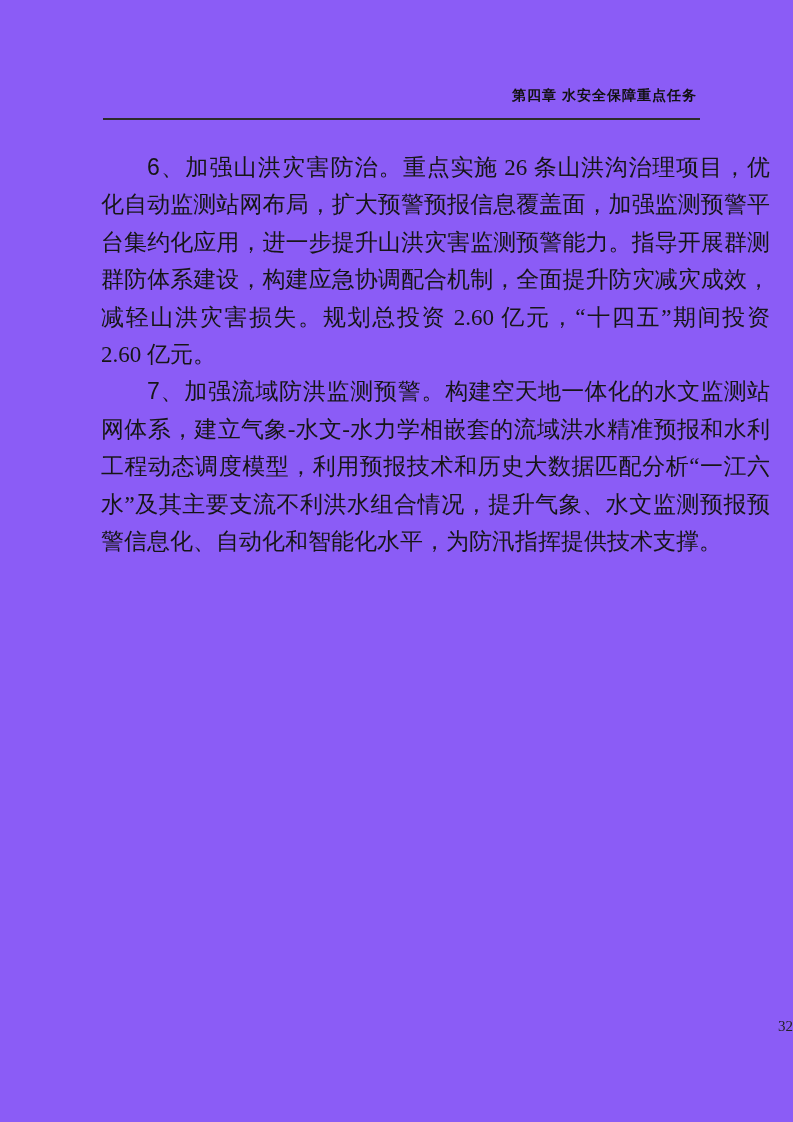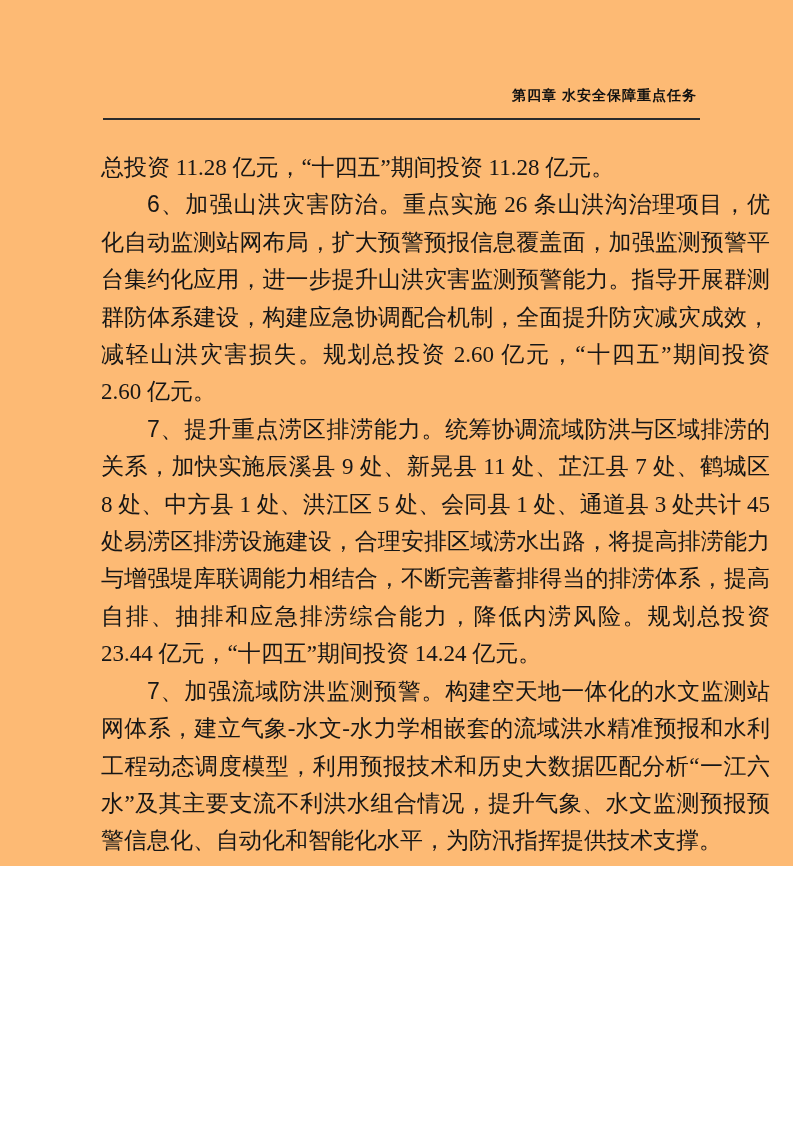--- a/index.html
+++ b/index.html
@@ -3,22 +3,22 @@
 <meta charset="utf-8">
 <style>
   html, body {
     margin: 0;
     padding: 0;
     background: #ffffff;
   }
   .page {
     position: relative;
     width: 793px;
-    height: 866px;
-    background: #fdba74;
+    height: 1122px;
+    background: #8b5cf6;
     overflow: hidden;
     color: #1a1a1a;
   }
   
   .running-head {
     position: absolute;
     top: 87px;
     right: 96px;
     font-family: "Liberation Sans", sans-serif;
     font-weight: 700;
@@ -76,31 +76,25 @@
 <body>
 
 <div class="page">
 
   <div class="running-head">第四章 水安全保障重点任务</div>
 
   <div class="header-rule"></div>
 
   <div class="doc-body">
 
-    <p class="para continuation">
-      <span>总投资 11.28 亿元，“十四五”期间投资 11.28 亿元。</span>
-    </p>
 
     <p class="para">
       <span class="para-lead">6、加强山洪灾害防治。</span><span>重点实施 26 条山洪沟治理项目，优化自动监测站网布局，扩大预警预报信息覆盖面，加强监测预警平台集约化应用，进一步提升山洪灾害监测预警能力。指导开展群测群防体系建设，构建应急协调配合机制，全面提升防灾减灾成效，减轻山洪灾害损失。规划总投资 2.60 亿元，“十四五”期间投资 2.60 亿元。</span>
     </p>
 
-    <p class="para">
-      <span class="para-lead">7、提升重点涝区排涝能力。</span><span>统筹协调流域防洪与区域排涝的关系，加快实施辰溪县 9 处、新晃县 11 处、芷江县 7 处、鹤城区 8 处、中方县 1 处、洪江区 5 处、会同县 1 处、通道县 3 处共计 45 处易涝区排涝设施建设，合理安排区域涝水出路，将提高排涝能力与增强堤库联调能力相结合，不断完善蓄排得当的排涝体系，提高自排、抽排和应急排涝综合能力，降低内涝风险。规划总投资 23.44 亿元，“十四五”期间投资 14.24 亿元。</span>
-    </p>
 
     <p class="para">
       <span class="para-lead">7、加强流域防洪监测预警。</span><span>构建空天地一体化的水文监测站网体系，建立气象-水文-水力学相嵌套的流域洪水精准预报和水利工程动态调度模型，利用预报技术和历史大数据匹配分析“一江六水”及其主要支流不利洪水组合情况，提升气象、水文监测预报预警信息化、自动化和智能化水平，为防汛指挥提供技术支撑。</span>
     </p>
 
   </div>
 
   <div class="page-footer">
     <span>32</span>
   </div>

